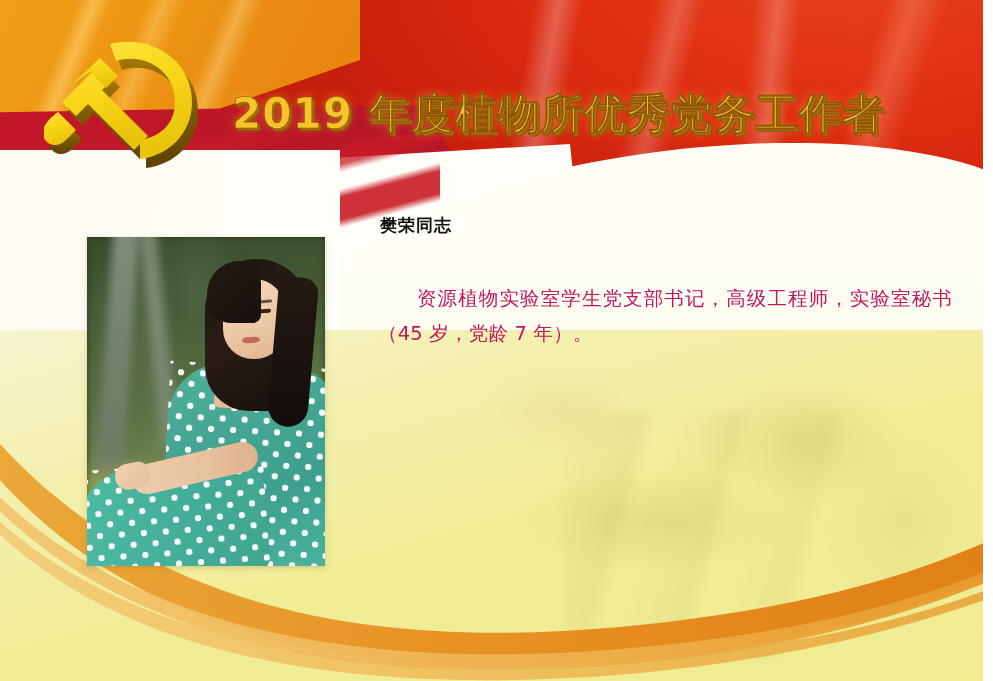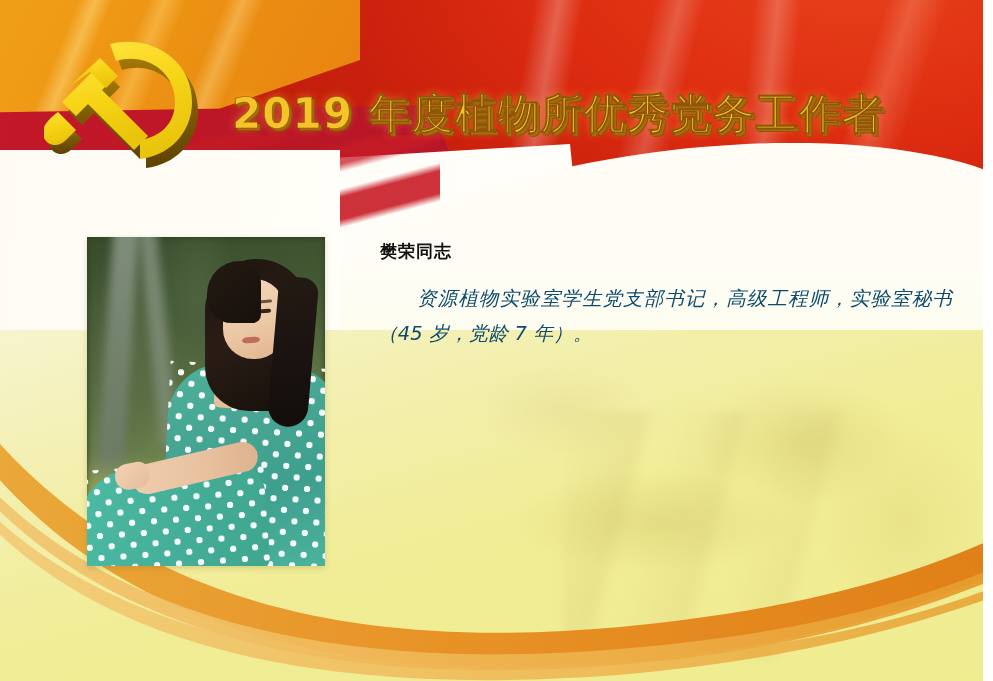--- a/index.html
+++ b/index.html
@@ -258,31 +258,30 @@
   }
   .ph-chest{
     position:absolute;left:128px;top:126px;width:54px;height:46px;
     background:linear-gradient(160deg,#edc9a8 0%,#e3b994 100%);
     border-radius:26px 26px 6px 6px;
     transform:rotate(4deg);
   }
 
   
   .name{
-    position:absolute;left:380px;top:240px;
+    position:absolute;left:380px;top:214px;
     font-family:"DejaVu Sans","Liberation Sans",sans-serif;
     font-size:17px;font-weight:bold;color:#121212;letter-spacing:1px;
   }
   .article{
     position:absolute;left:378px;top:281px;width:574px;
     font-family:"DejaVu Sans","Liberation Sans",sans-serif;
-    font-size:19.5px;line-height:35px;color:#0c4a6e;
+    font-size:19.5px;line-height:35px;color:#be185d;
     text-align:justify;
     letter-spacing:0.2px;
-    font-style:italic;
   }
   .article p{margin:0;text-indent:2em;}
 
   
   .wave{position:absolute;left:0;bottom:0;width:993px;height:300px;overflow:hidden;pointer-events:none;}
 </style>
 </head>
 <body>
 
 <div id="poster">

